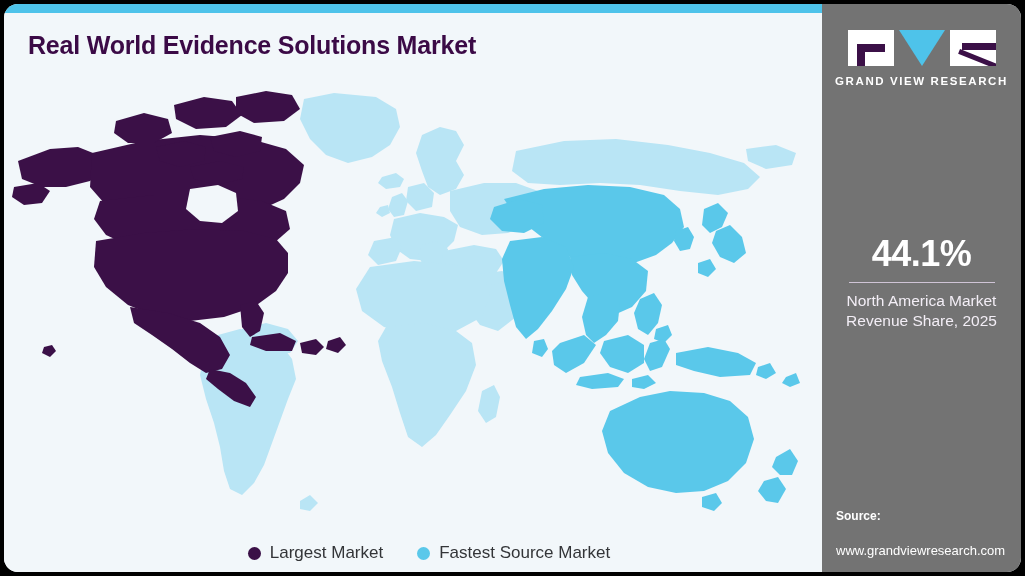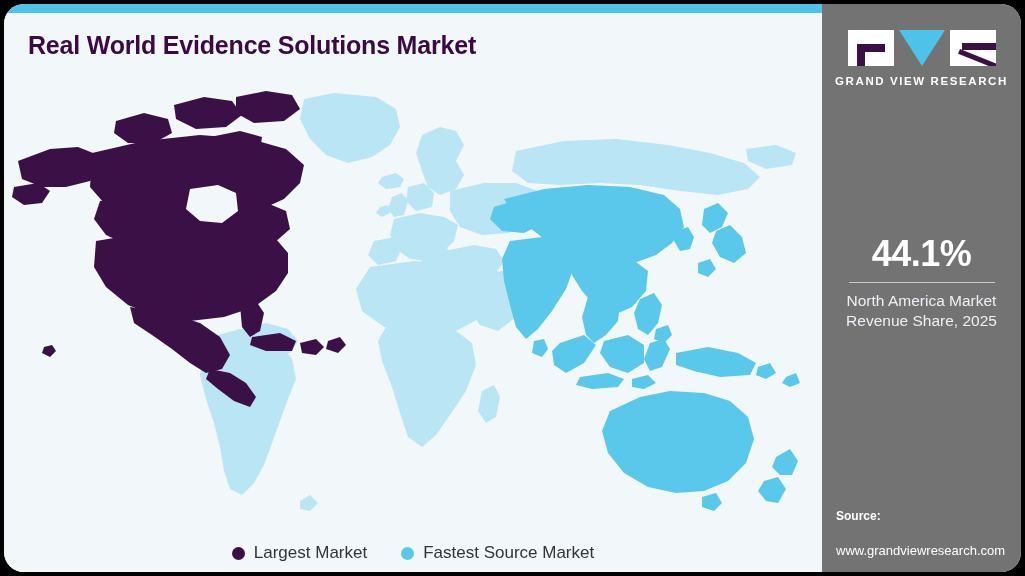--- a/index.html
+++ b/index.html
@@ -5,21 +5,21 @@
   html,body{margin:0;padding:0;}
   body{
     width:1025px;height:576px;
     background:#000;
     font-family:"Liberation Sans",sans-serif;
     overflow:hidden;
   }
   .card{
     position:absolute;left:4px;top:4px;
     width:1017px;height:568px;
-    border-radius:20px;
+    border-radius:14px;
     overflow:hidden;
     background:#f2f7fa;
     box-shadow:0 0 4px rgba(0,0,0,.35);
   }
   .accent-strip{
     position:absolute;left:0;top:0;
     width:818px;height:9px;
     background:#4ec3ea;
   }
   
@@ -44,20 +44,21 @@
     position:absolute;left:0;top:78px;
     width:818px;height:430px;
   }
   .map-wrap svg{display:block;width:100%;height:100%;}
   
   .legend{
     position:absolute;left:0;top:520px;
     width:818px;height:40px;
     display:flex;align-items:center;justify-content:center;
     gap:34px;
+    padding-left:16px;
   }
   .legend-item{display:flex;align-items:center;gap:9px;}
   .legend-dot{width:13px;height:13px;border-radius:50%;display:block;}
   .legend-label{font-size:17px;color:#333538;white-space:nowrap;}
   
   .panel{
     position:absolute;right:0;top:0;
     width:199px;height:568px;
     background:#737373;
   }

